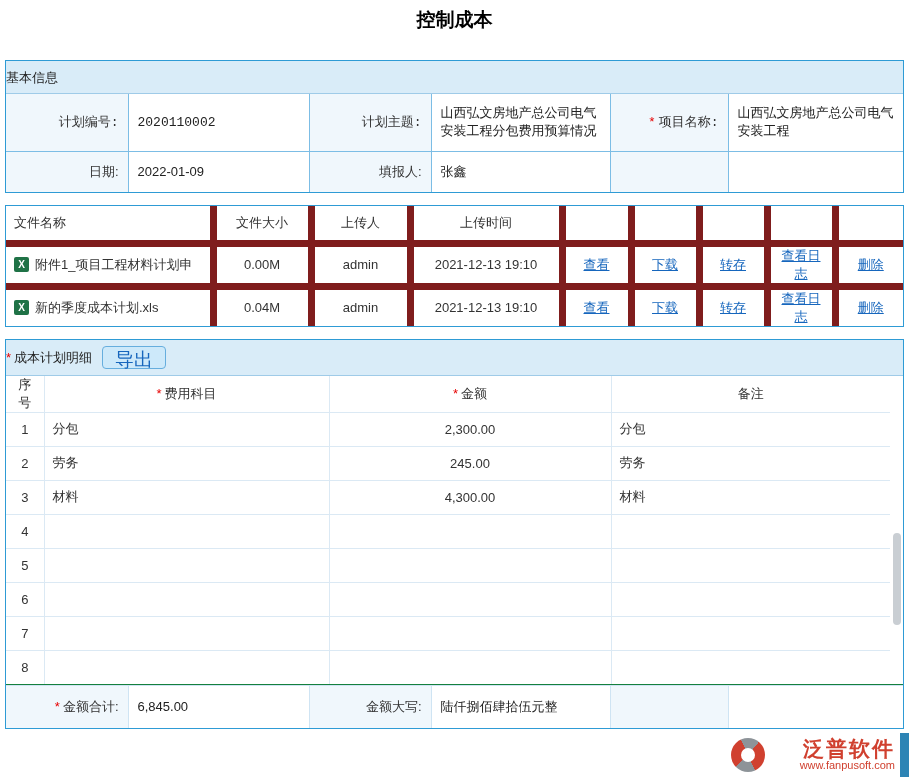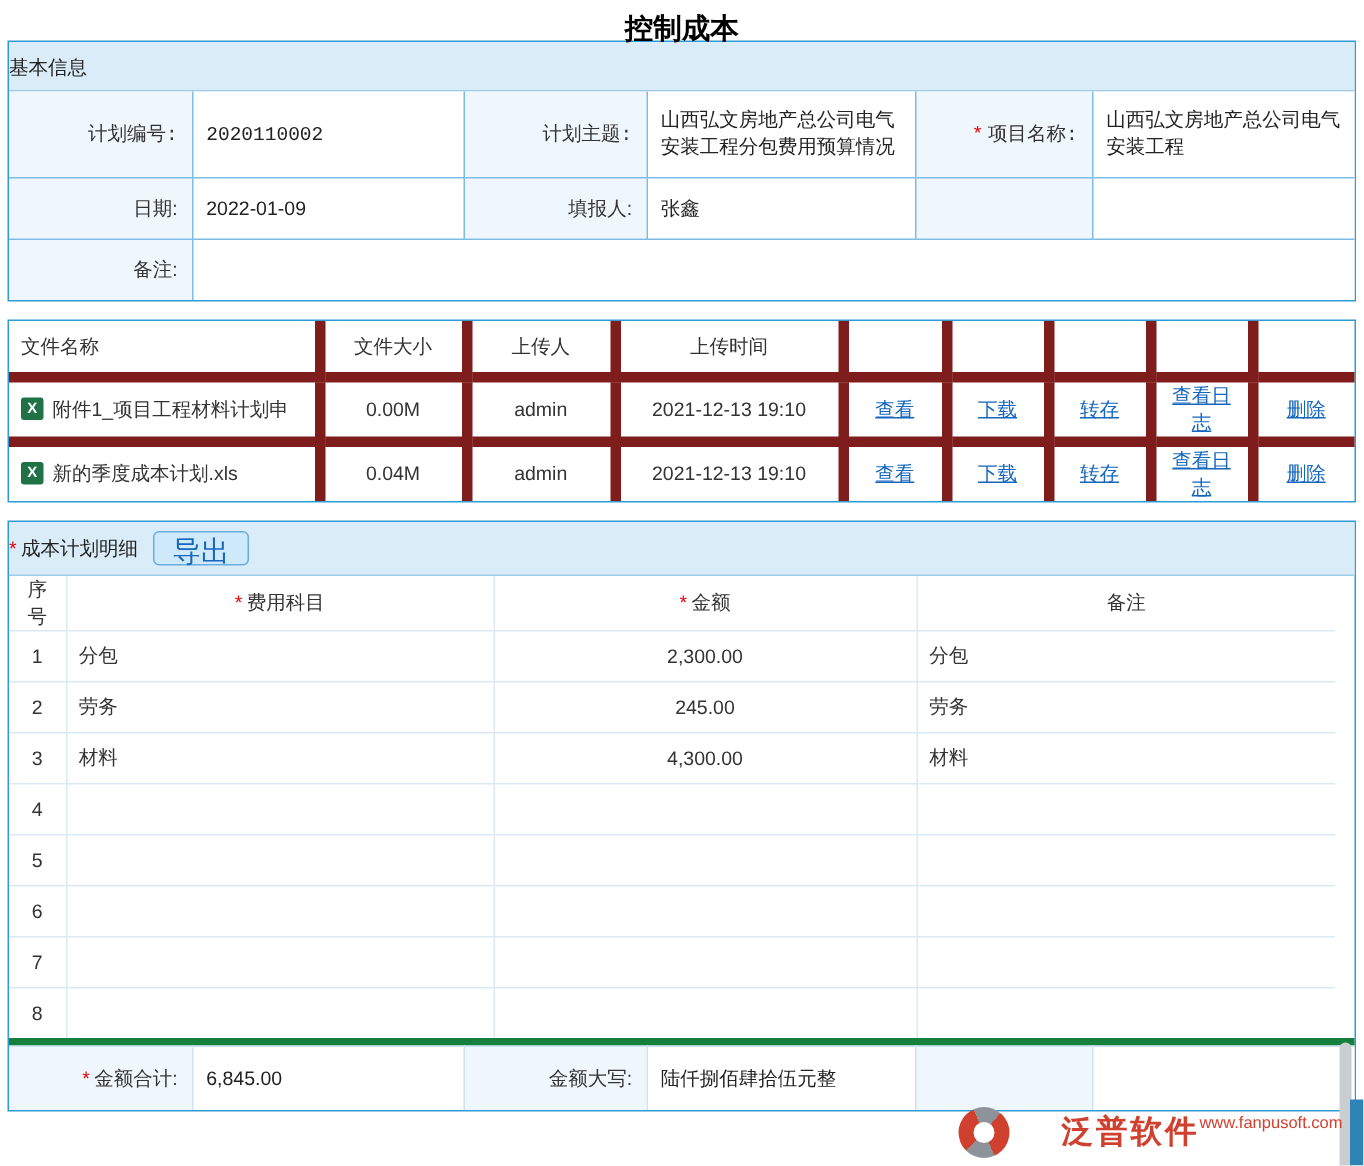--- a/index.html
+++ b/index.html
@@ -6,21 +6,21 @@
   html, body { width: 909px; height: 777px; }
   body {
     background: #fff;
     font-family: "Liberation Sans", "DejaVu Sans", sans-serif;
     font-size: 13px;
     color: #333;
     position: relative;
     overflow: hidden;
   }
   .page-title {
-    height: 27px;
+    height: 60px;
     line-height: 40px;
     text-align: center;
     font-size: 19px;
     font-weight: bold;
     color: #000;
   }
   .panel { margin: 0 5px 12px; border: 1px solid #2e9bd5; background: #fff; }
   .panel-header {
     background: #d9ecf8;
     height: 33px;
@@ -62,38 +62,38 @@
     background: #cde9fa;
     border: 1px solid #66aede;
     color: #1666bd;
     border-radius: 4px;
     height: 23px;
     padding: 0 12px;
     font-size: 19px;
     cursor: pointer;
     font-family: inherit;
   }
-  .cost-table-area { display: flex; align-items: flex-end; }
+  .cost-table-area { display: flex; align-items: center; }
   table.cost { flex: 1; border-collapse: collapse; table-layout: fixed; border-style: hidden; }
   table.cost th, table.cost td { border: 1px solid #dbe9f4; font-weight: normal; font-size: 13px; padding: 0 8px; }
   table.cost thead tr { height: 31px; }
   table.cost tbody tr { height: 34px; }
   .vscroll { width: 13px; background: #f6f7f8; border-left: 1px solid #dbe9f4; position: relative; }
   .vscroll-thumb { position: absolute; top: 3px; left: 2px; width: 8px; height: 92px; background: #c9ced3; border-radius: 4px; }
   
   table.totals { width: 100%; border-collapse: collapse; table-layout: fixed; border-style: hidden; border-top: 1px solid #8fc3e8 !important; }
   table.totals td { border: 1px solid #cfe4f3; padding: 4px 9px; font-size: 13px; }
   table.totals tr { height: 42px; }
-  .totals-wrap { border-top: 5px solid #15803d; }
+  .totals-wrap { border-top: 1px solid #15803d; }
   
   .watermark { position: absolute; right: 14px; bottom: 5px; display: flex; align-items: center; gap: 7px; }
   .wm-logo { width: 34px; height: 34px; border-radius: 50%; position: relative;
     background: conic-gradient(from 40deg, #d0402f 0 115deg, #8d9398 115deg 185deg, #d0402f 185deg 295deg, #8d9398 295deg 360deg); }
   .wm-logo::after { content: ""; position: absolute; inset: 10px; background: #fff; border-radius: 50%; }
-  .wm-text { display: flex; flex-direction: row; align-items: flex-start; line-height: 1.05; margin-left: 28px; }
+  .wm-text { display: flex; flex-direction: column; align-items: flex-end; line-height: 1.05; margin-left: 28px; }
   .wm-brand { color: #d0402f; font-size: 21px; font-weight: bold; letter-spacing: 2px; }
   .wm-url { color: #d0402f; font-size: 11px; }
   .corner-accent { position: absolute; right: 0; bottom: 0; width: 9px; height: 44px; background: #2d84b5; }
 </style>
 </head>
 <body>
 
 <div class="page-title">控制成本</div>
 
 <section class="panel">
@@ -118,24 +118,20 @@
       <td class="lbl"><span class="req">*</span><span>项目名称:</span></td>
       <td class="val">山西弘文房地产总公司电气安装工程</td>
     </tr>
     <tr class="r2">
       <td class="lbl">日期:</td>
       <td class="val">2022-01-09</td>
       <td class="lbl">填报人:</td>
       <td class="val">张鑫</td>
       <td class="lbl"></td>
       <td class="val"></td>
-    </tr>
-    <tr class="r3">
-      <td class="lbl">备注:</td>
-      <td class="val" colspan="5"></td>
     </tr>
   </tbody>
     </table>
 </section>
 
 <section class="panel">
   <table class="attach">
     <colgroup>
         <col style="width:207px">
         <col style="width:98px">

